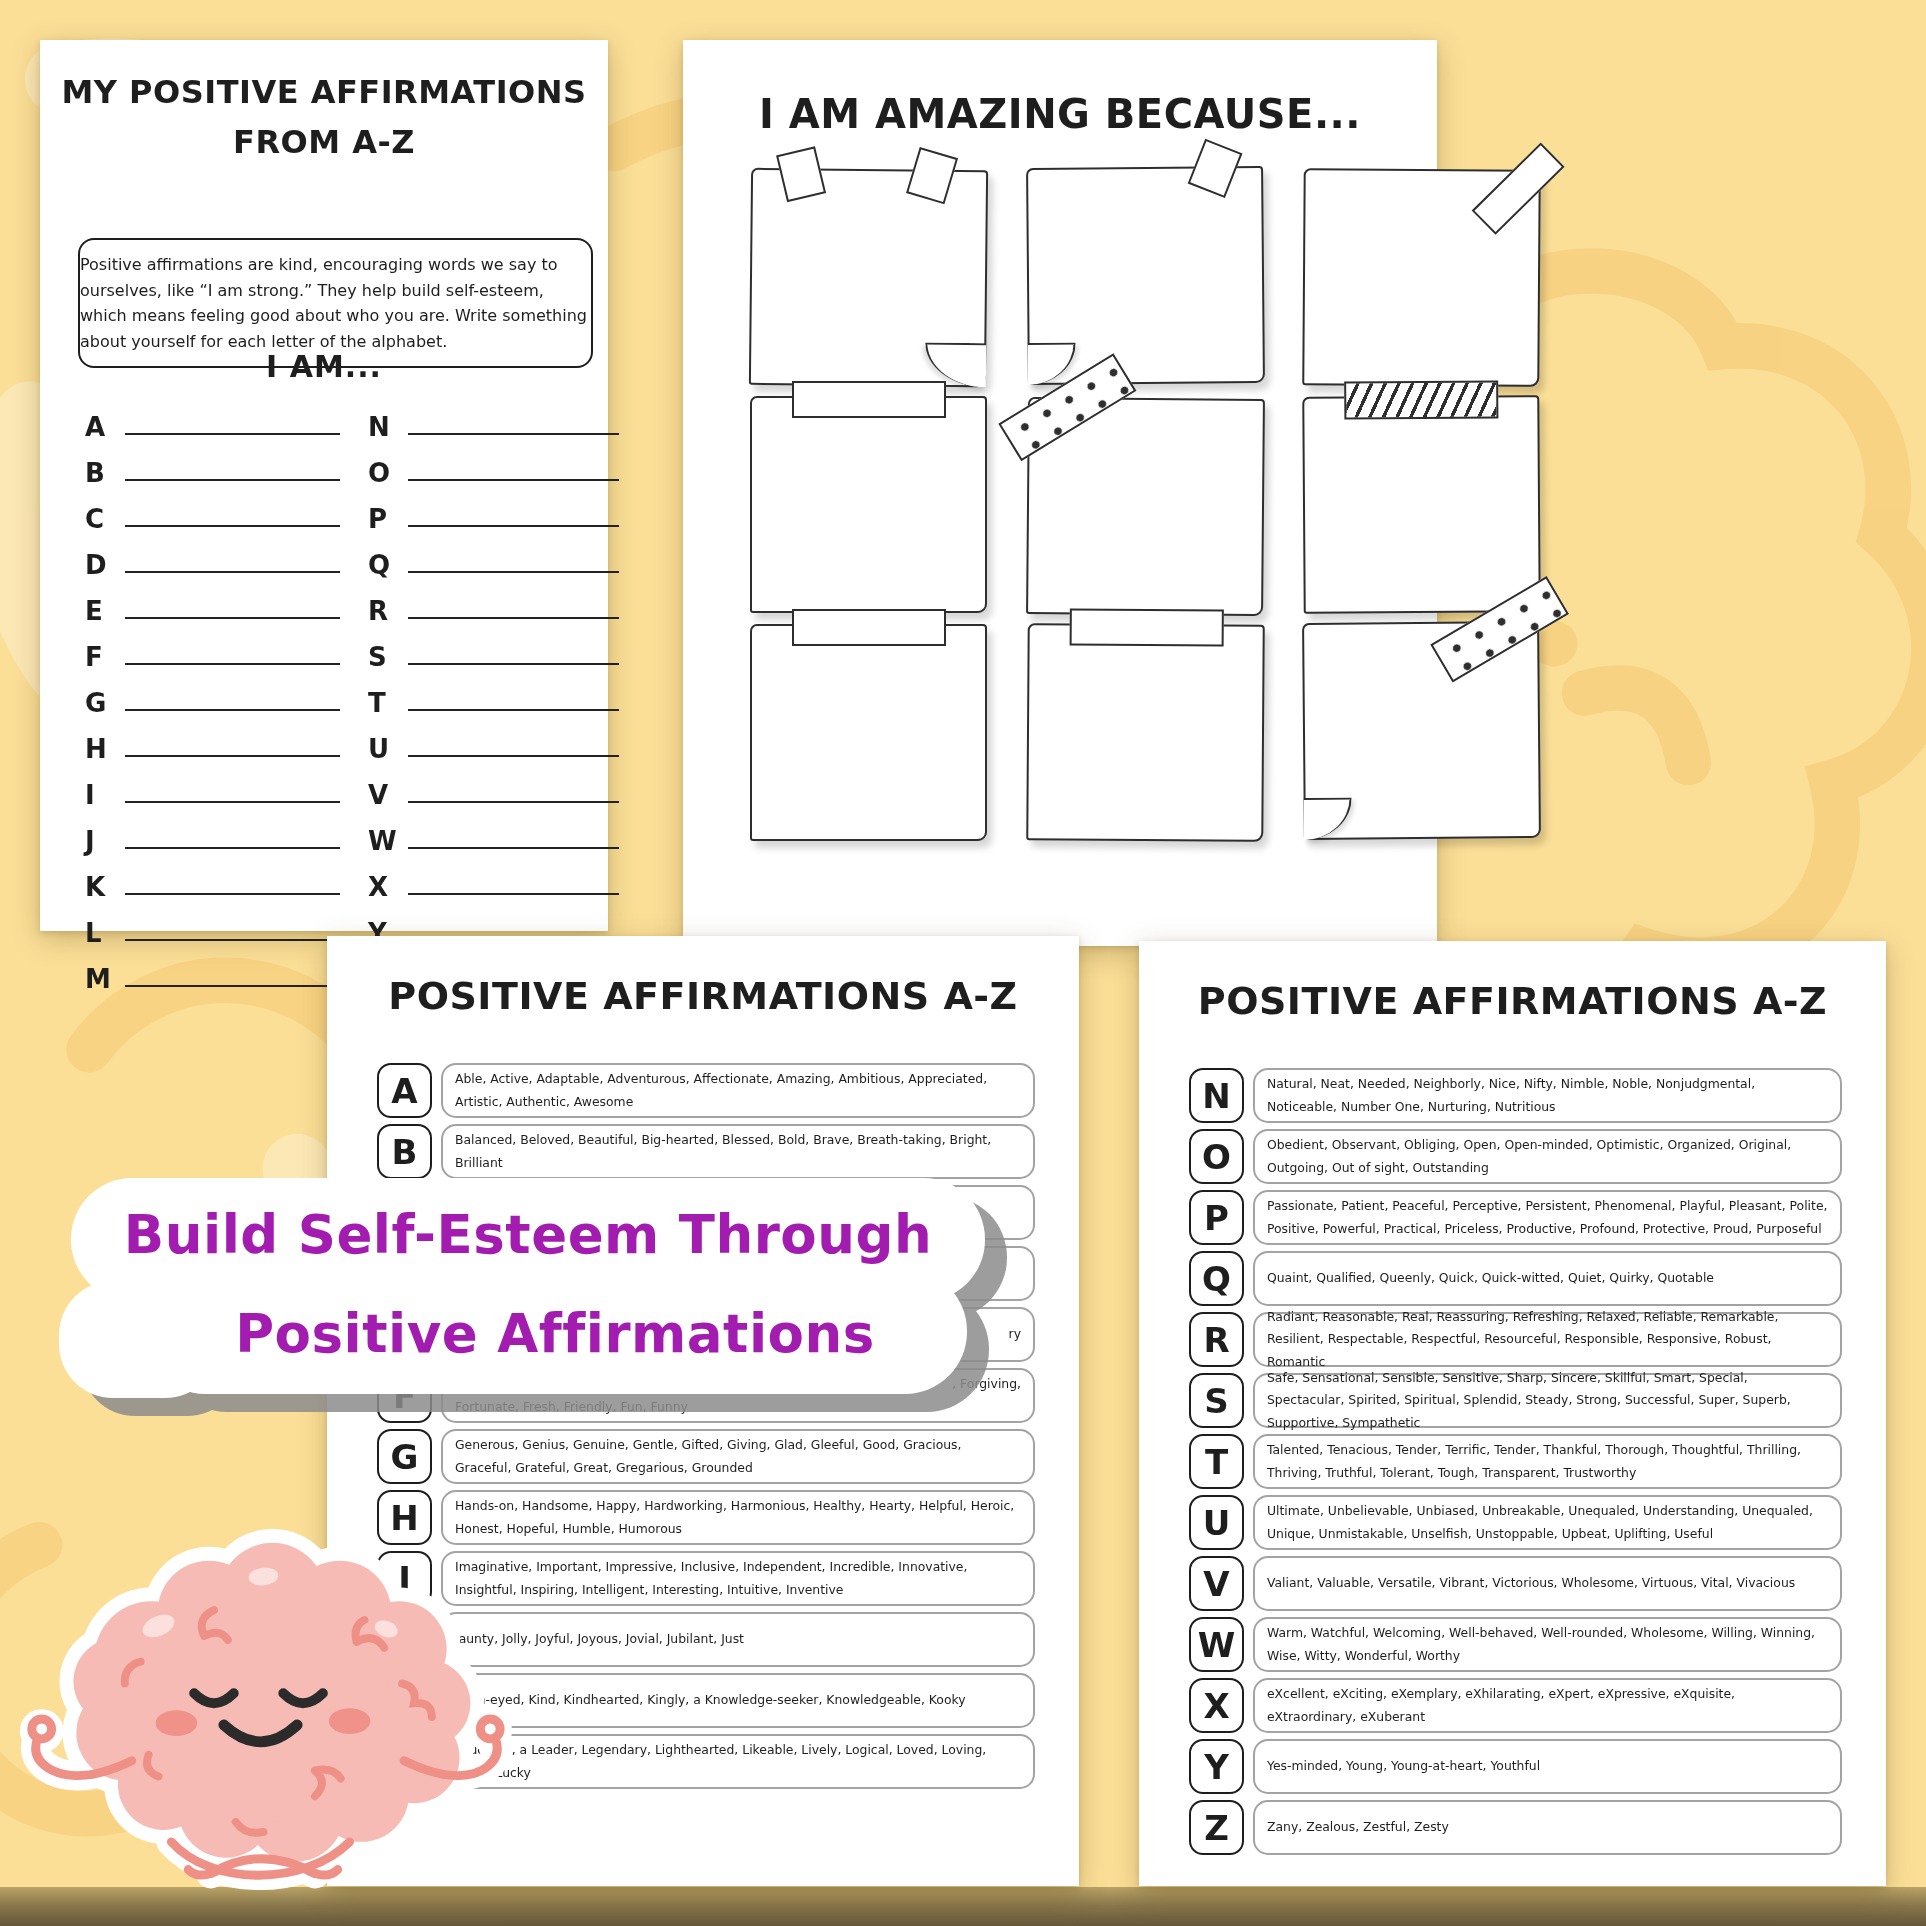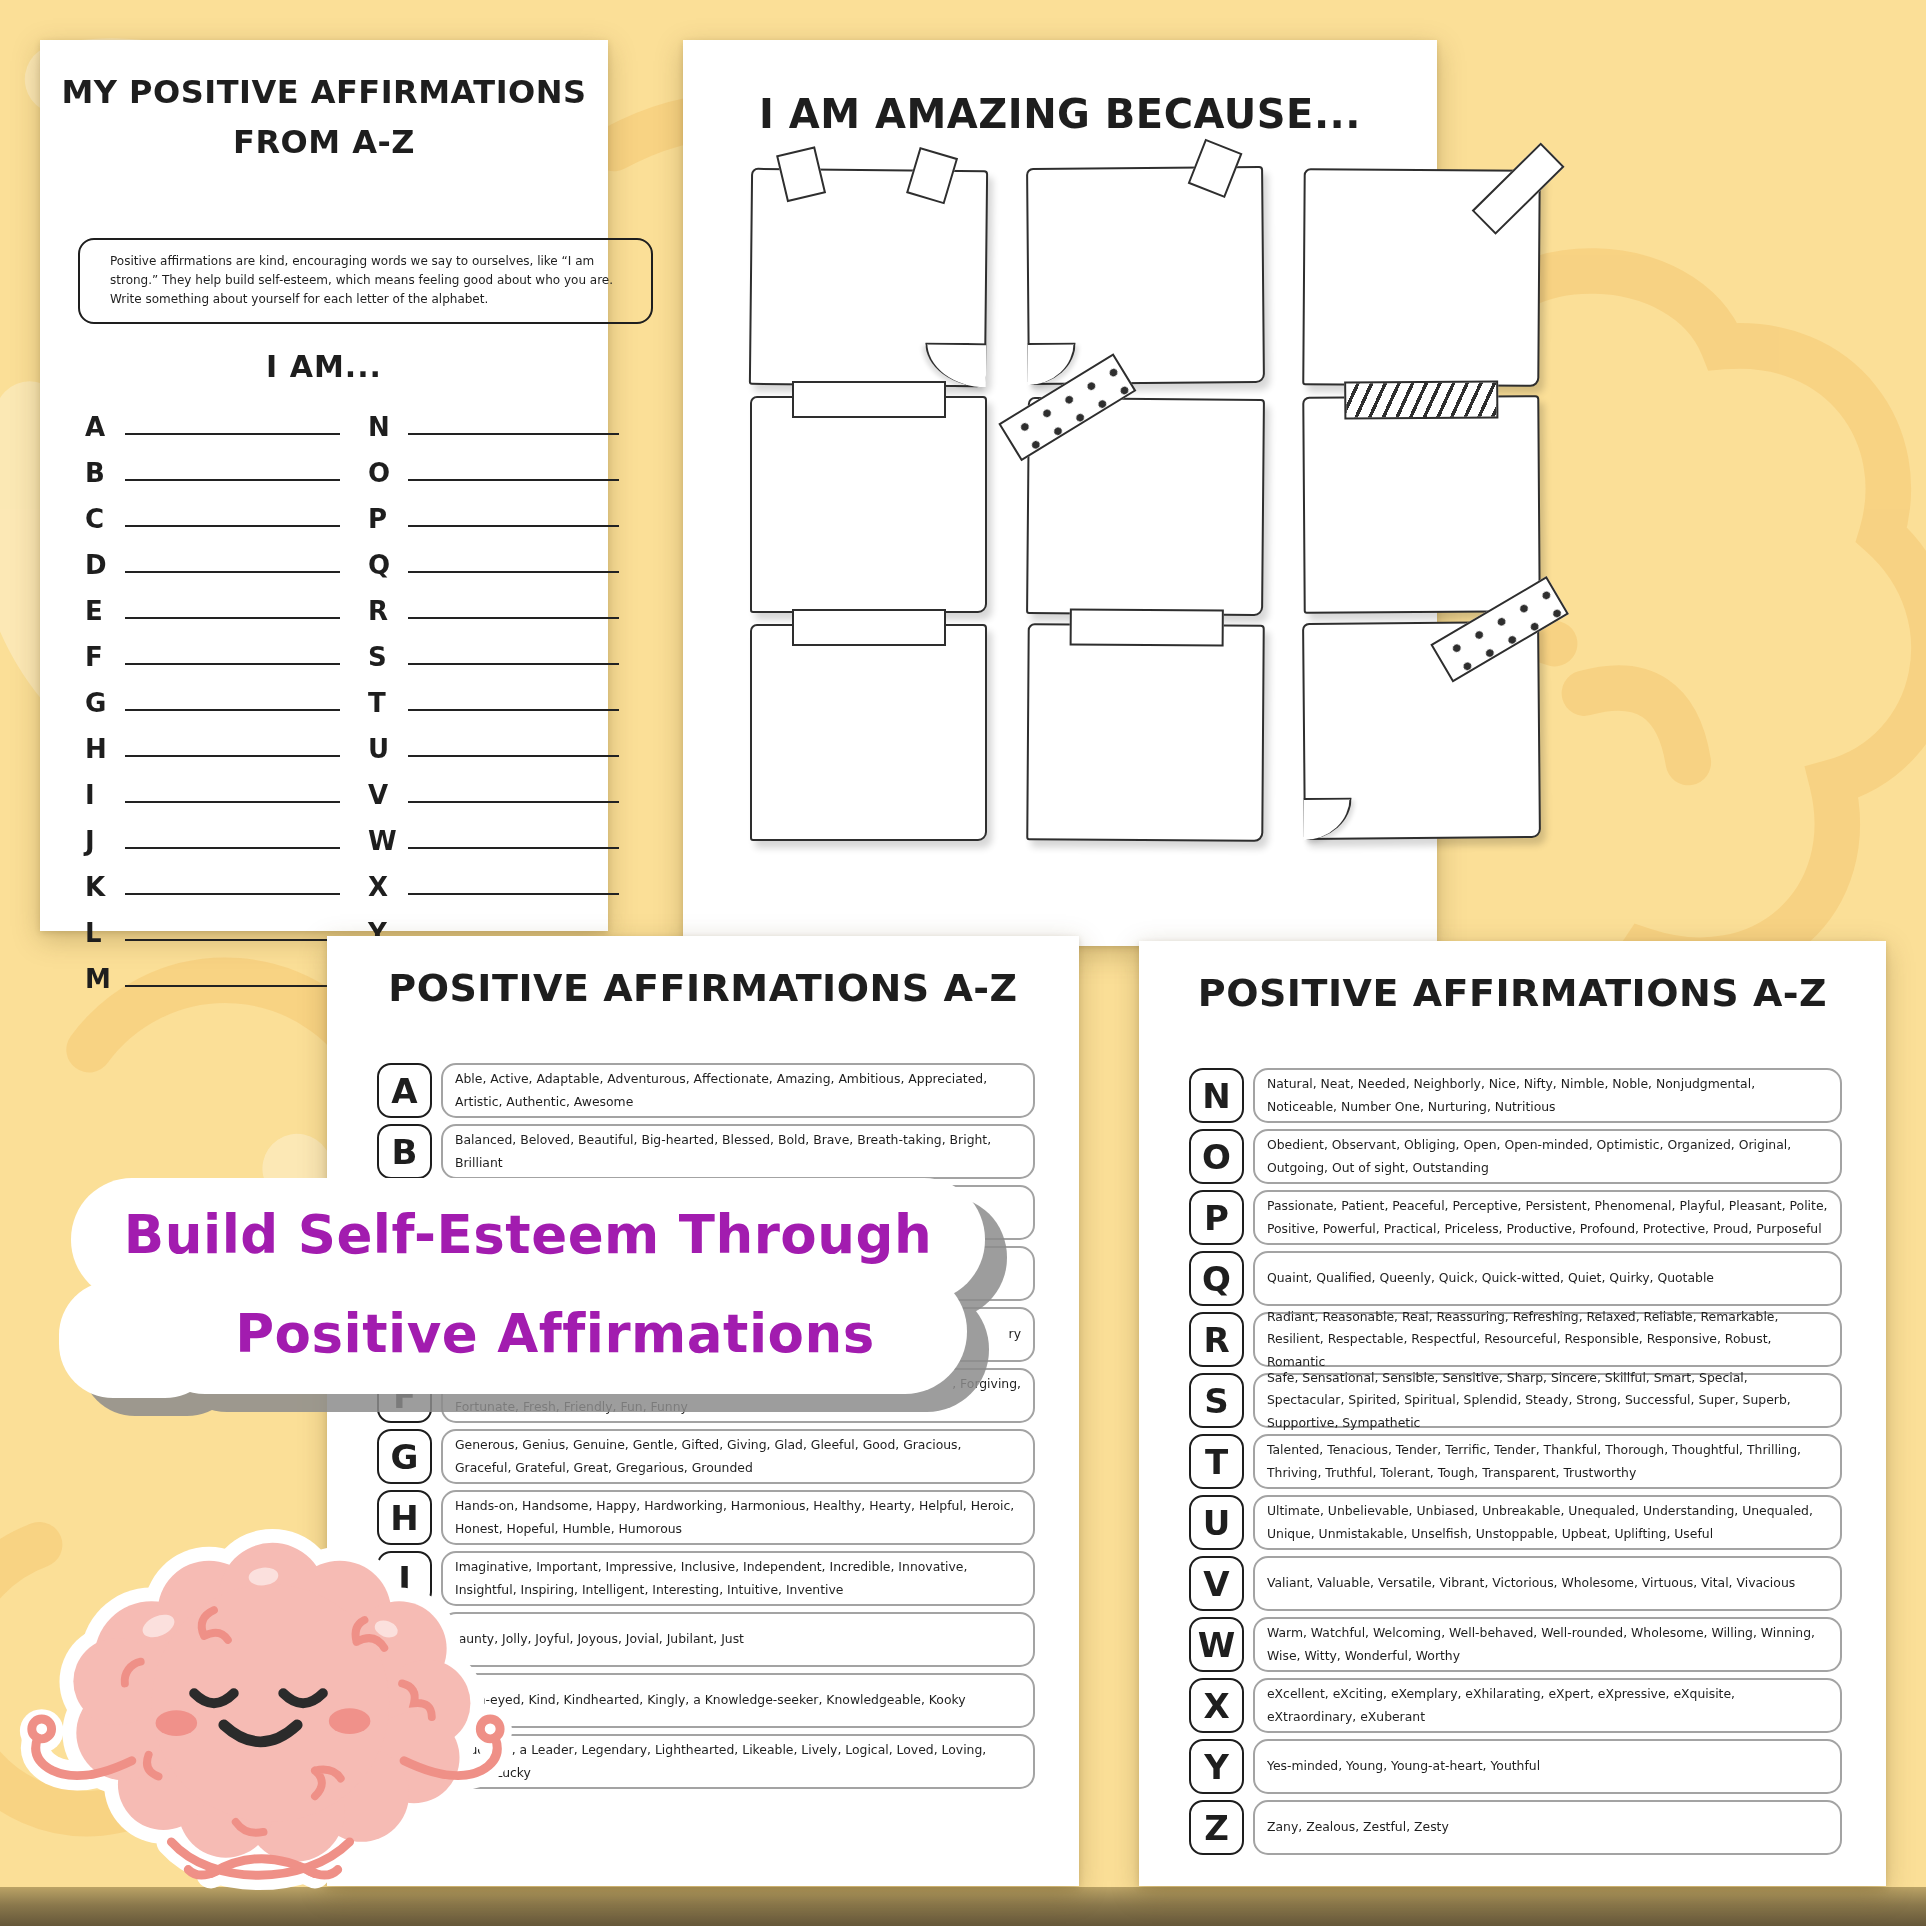--- a/index.html
+++ b/index.html
@@ -21,22 +21,22 @@
     box-shadow:0 8px 26px rgba(90,70,20,.28), 0 2px 6px rgba(90,70,20,.18);
   }
   
   #page1{left:40px;top:40px;width:568px;height:891px;z-index:2;}
   #page1 .p1-title{
     margin-top:28px;text-align:center;font-size:32px;font-weight:800;
     line-height:1.55;letter-spacing:0.5px;
   }
   #page1 .intro-box{
     position:absolute;left:38px;top:198px;width:511px;
-    border:2px solid #1e1e1e;border-radius:16px;padding:12px 30px;
-    font-size:12px;line-height:1.6;
+    border:2px solid #1e1e1e;border-radius:16px;padding:12px 0;
+    font-size:16px;line-height:1.6;
   }
   #page1 .p1-subtitle{
     position:absolute;left:0;width:100%;top:309px;text-align:center;
     font-size:30px;font-weight:800;letter-spacing:1px;
   }
   .wcols{position:absolute;left:45px;top:354px;width:535px;display:flex;}
   .wcol{display:flex;flex-direction:column;}
   .wcol.left{width:255px;margin-right:28px;}
   .wcol.right{width:251px;}
   .wrow{height:46px;display:flex;align-items:flex-end;}
@@ -78,21 +78,21 @@
     background:repeating-linear-gradient(115deg,transparent 0 9px,#2e2e2e 9px 12.4px),#fff;}
   .curl-br{position:absolute;right:-2px;bottom:-2px;width:59px;height:42px;background:#fff;
     border-top:2.5px solid #2e2e2e;border-left:2.5px solid #2e2e2e;border-radius:0 0 0 100%;
     box-shadow:-3px 3px 4px rgba(0,0,0,.13);}
   .curl-bl{position:absolute;left:-2px;bottom:-2px;width:46px;height:40px;background:#fff;
     border-top:2.5px solid #2e2e2e;border-right:2.5px solid #2e2e2e;border-radius:0 0 100% 0;
     box-shadow:3px 3px 4px rgba(0,0,0,.13);}
   
   #page3{left:327px;top:936px;width:752px;height:950px;z-index:3;}
   #page4{left:1139px;top:941px;width:747px;height:945px;z-index:3;}
-  .list-title{margin-top:30px;text-align:center;font-size:38px;font-weight:800;letter-spacing:0.5px;}
+  .list-title{margin-top:38px;text-align:center;font-size:38px;font-weight:800;letter-spacing:0.5px;}
   .lrows{position:absolute;left:50px;top:127px;right:44px;}
   .lrow{display:flex;margin-bottom:6px;height:55px;}
   .lbox{
     width:55px;height:55px;flex:0 0 55px;border:2.5px solid #1d1d1d;border-radius:14px;
     display:flex;align-items:center;justify-content:center;
     font-size:34px;font-weight:800;box-sizing:border-box;margin-right:9px;
   }
   .ltext{
     flex:1;border:2px solid #a3a3a3;border-radius:15px;box-sizing:border-box;
     padding:6px 12px;font-size:12.4px;line-height:1.78;

